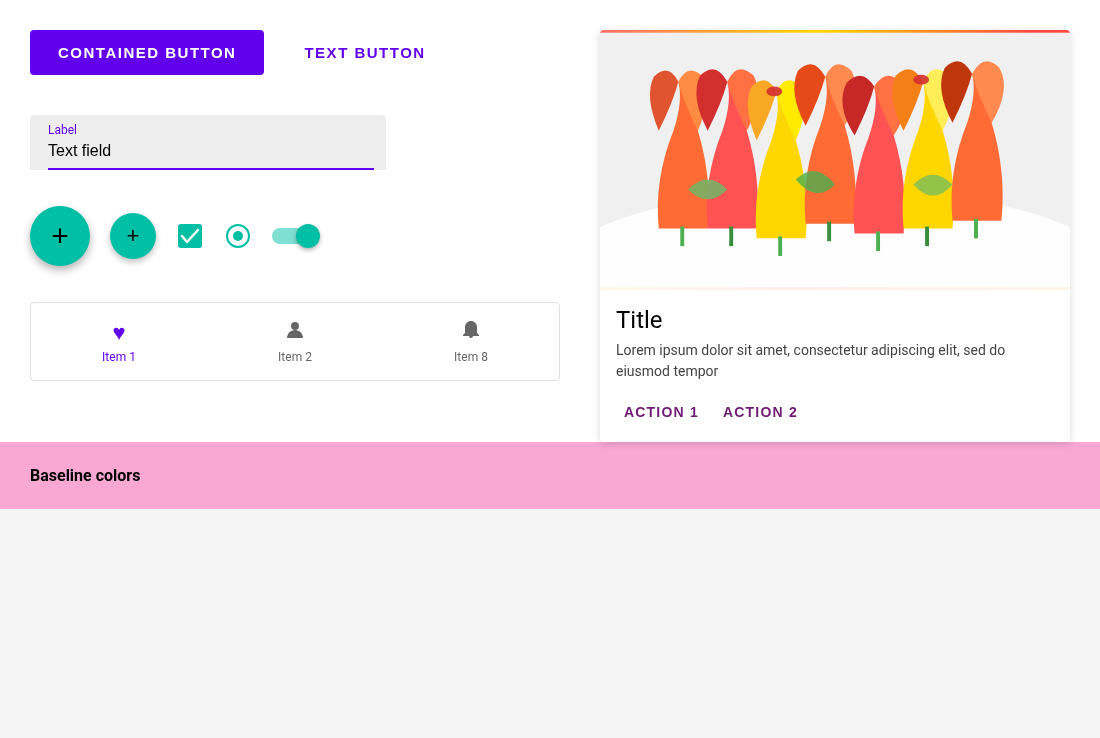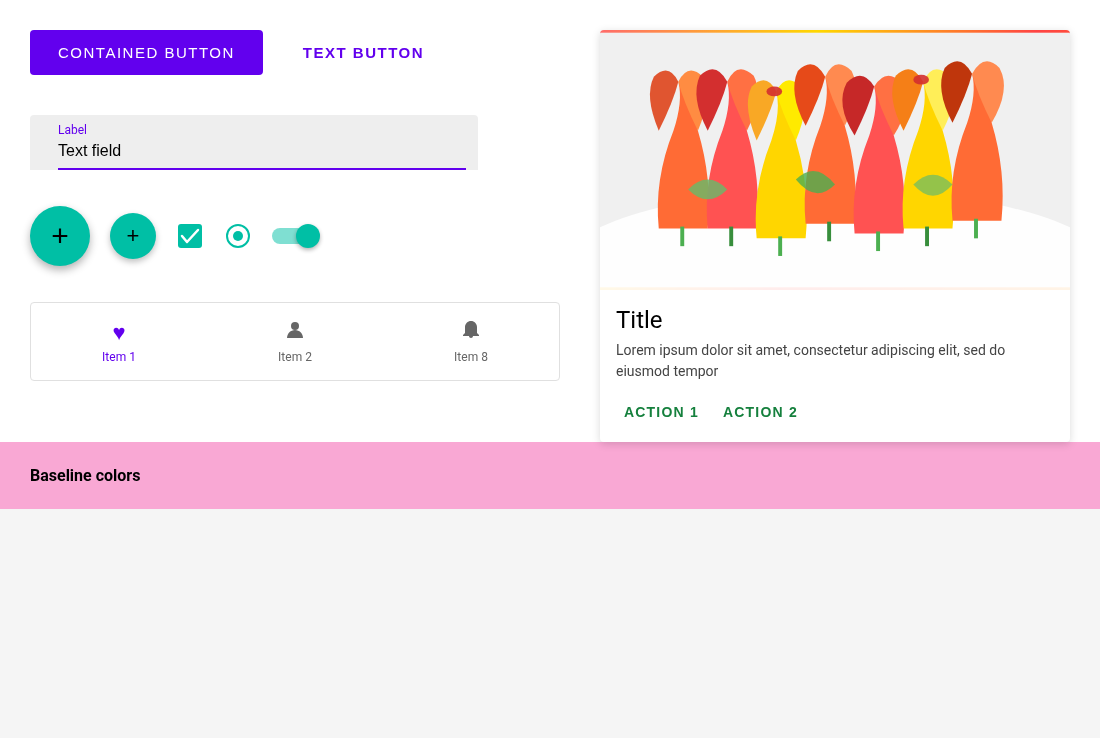--- a/index.html
+++ b/index.html
@@ -32,21 +32,21 @@
       margin-bottom: 40px;
     }
 
     .contained-button {
       background: #6200ee;
       color: #fff;
       border: none;
       border-radius: 4px;
       padding: 14px 28px;
       font-size: 15px;
-      font-weight: 400;
+      font-weight: 700;
       letter-spacing: 1.5px;
       text-transform: uppercase;
       cursor: pointer;
       min-width: 220px;
     }
 
     .text-button {
       background: transparent;
       border: none;
       color: #6200ee;
@@ -55,22 +55,22 @@
       letter-spacing: 1.5px;
       text-transform: uppercase;
       cursor: pointer;
     }
 
     
     .text-field-wrapper {
       margin-bottom: 36px;
       background: #eeeeee;
       border-radius: 4px 4px 0 0;
-      padding: 8px 12px 0 28px;
-      width: 448px;
+      padding: 8px 12px 0 18px;
+      width: 356px;
     }
 
     .text-field-label {
       font-size: 12px;
       color: #6200ee;
       margin-bottom: 4px;
       display: block;
     }
 
     .text-field-input {
@@ -294,21 +294,21 @@
     }
 
     .card-actions {
       display: flex;
       gap: 8px;
     }
 
     .card-action-btn {
       background: transparent;
       border: none;
-      color: #15803d;
+      color: #701a75;
       font-size: 14px;
       font-weight: 600;
       letter-spacing: 1.2px;
       text-transform: uppercase;
       cursor: pointer;
       padding: 6px 8px;
     }
 
     
     .baseline-section {

